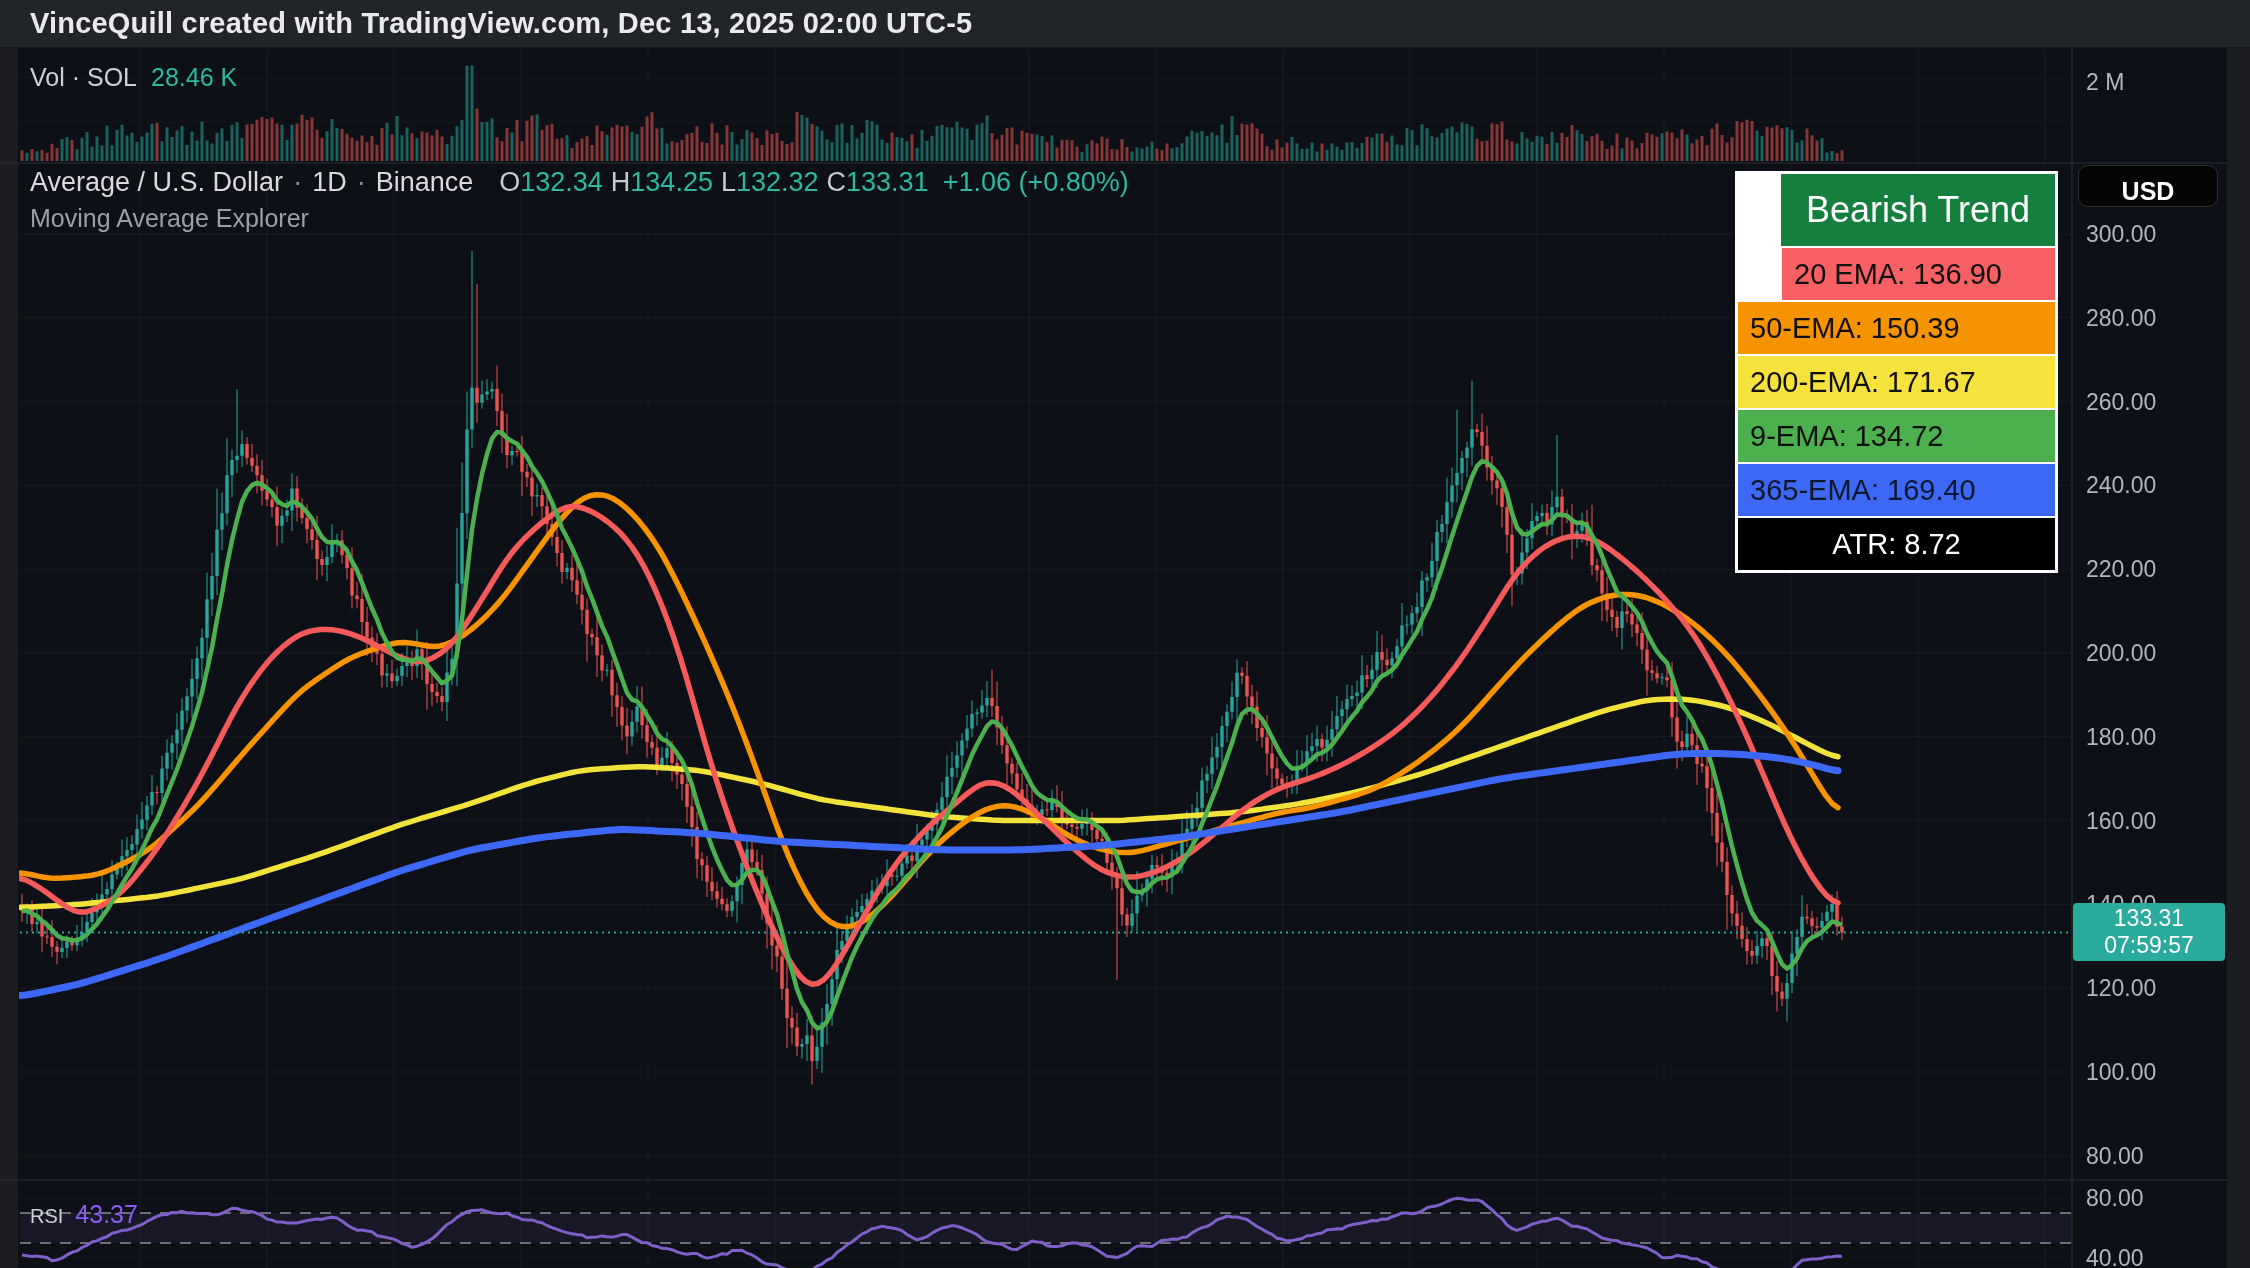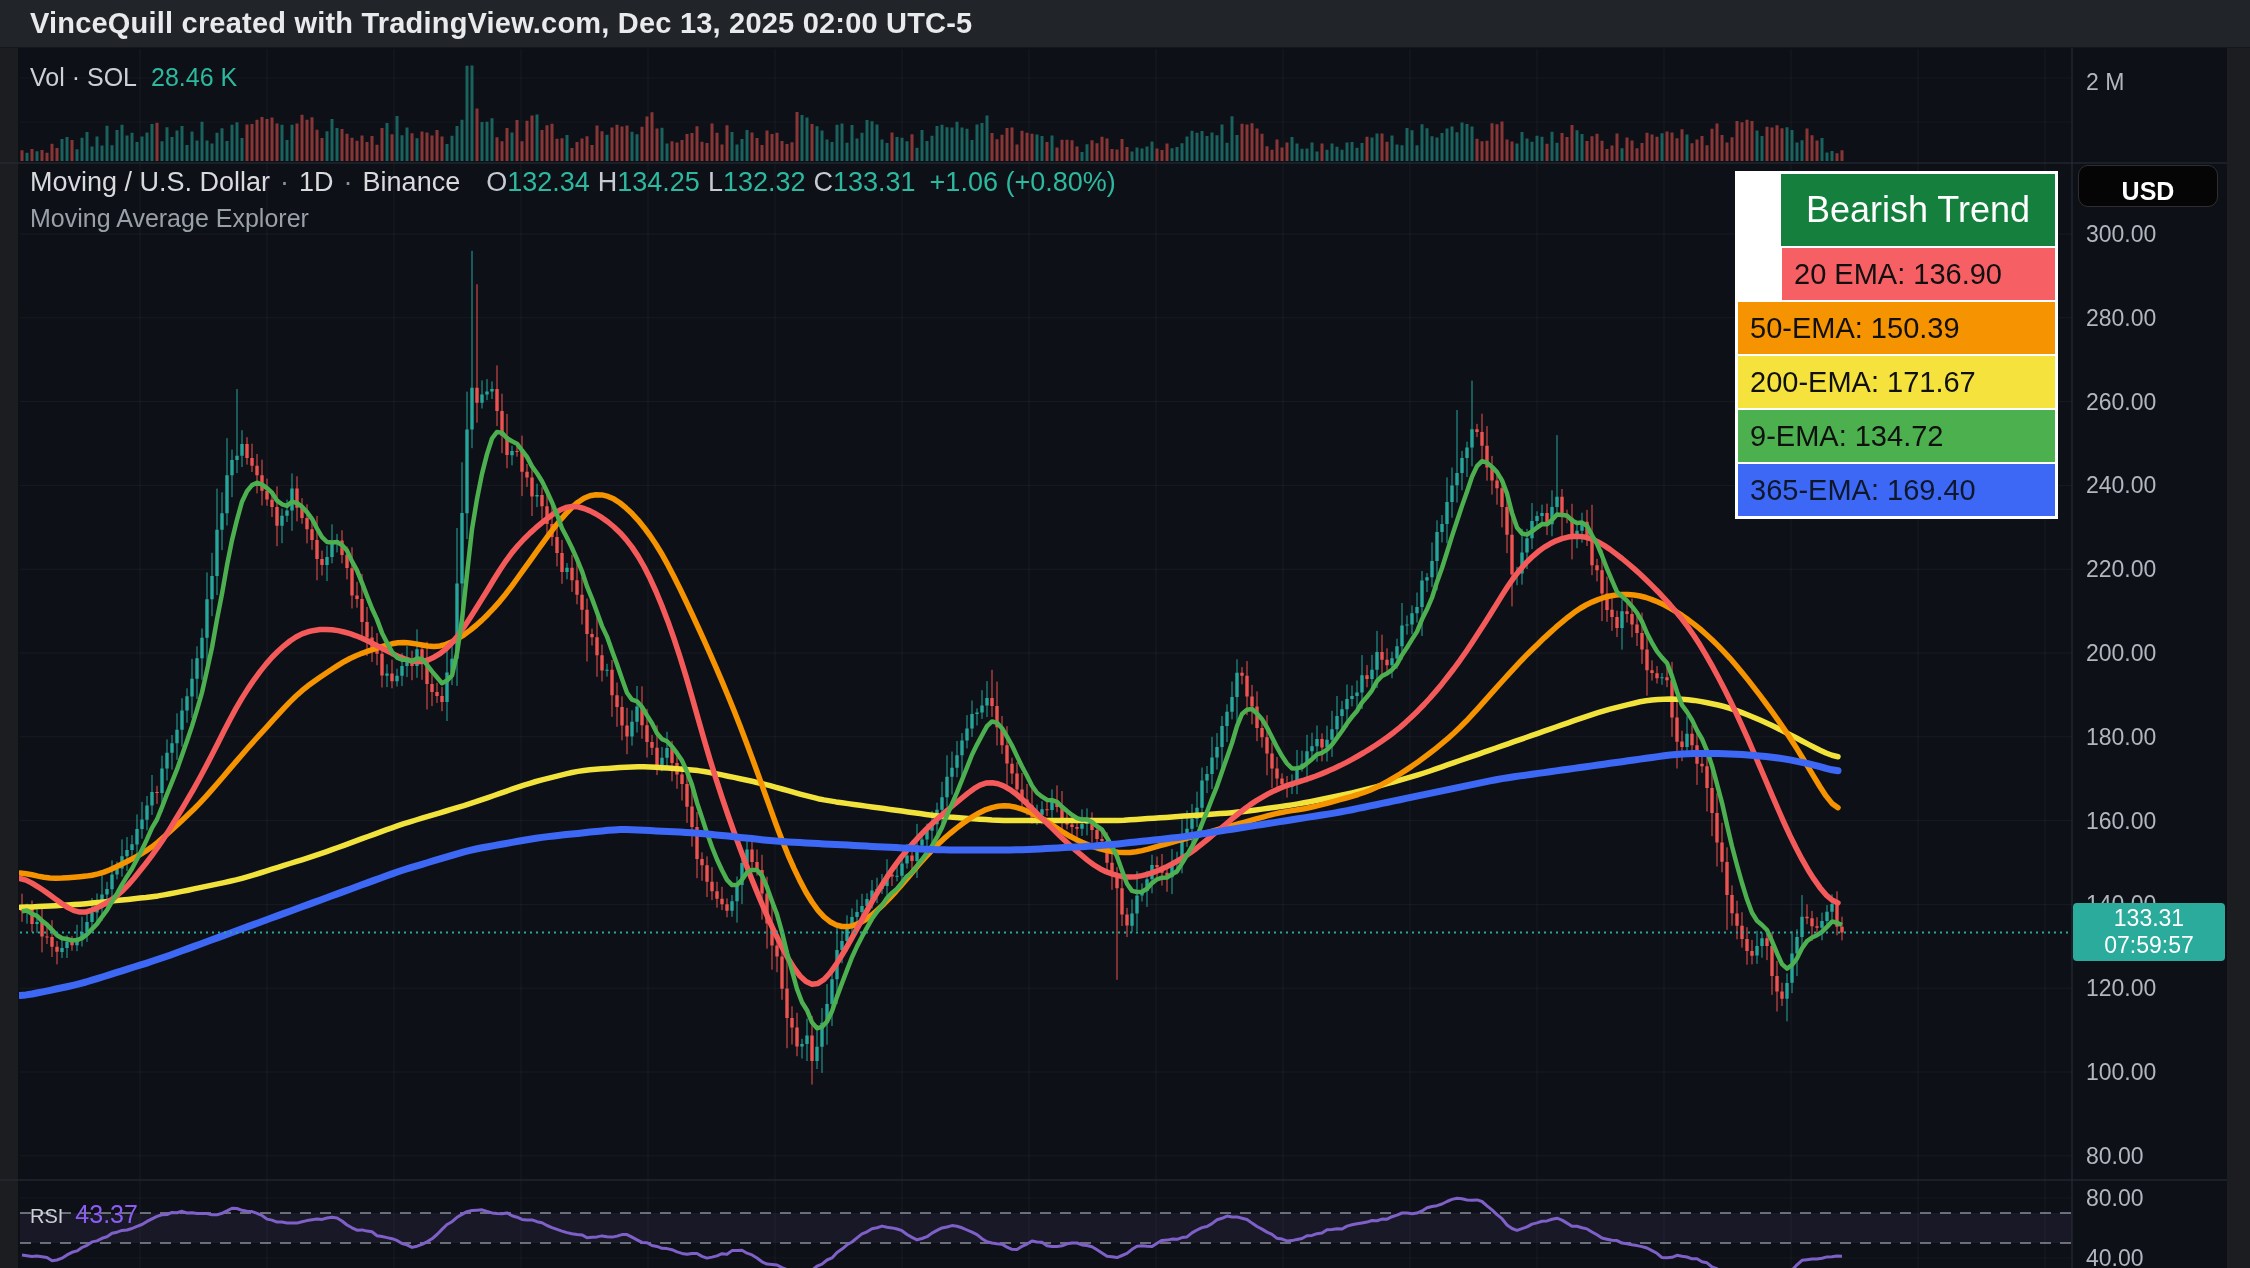--- a/index.html
+++ b/index.html
@@ -119,21 +119,21 @@
 <div class="topbar">
   <span>VinceQuill created with TradingView.com, Dec 13, 2025 02:00 UTC-5</span>
 </div>
 
 <div class="ovl row" style="left:30px;top:63px;">
   <span class="vol-label">Vol · SOL</span>
   <span class="vol-value">28.46 K</span>
 </div>
 
 <div class="ovl row" style="left:30px;top:167px;">
-  <span class="sym">Moving / U.S. Dollar</span>
+  <span class="sym">Average / U.S. Dollar</span>
   <span class="sep">·</span>
   <span class="sym">1D</span>
   <span class="sep">·</span>
   <span class="sym">Binance</span>
   <span class="ohlc-l first">O</span>
   <span class="ohlc-v">132.34</span>
   <span class="ohlc-l">H</span>
   <span class="ohlc-v">134.25</span>
   <span class="ohlc-l">L</span>
   <span class="ohlc-v">132.32</span>
@@ -153,20 +153,21 @@
 
 <div class="legend">
   <div class="ltitle" style="background: #15803d; margin-left: 43px;">Bearish Trend</div>
   <div style="display:flex;flex-direction:column;gap:2px;">
       <div class="lrow" style="background: rgb(246, 95, 99); color: rgb(16, 16, 16); margin-left: 44px;">20 EMA: 136.90</div>
       <div class="lrow" style="background: rgb(245, 147, 0); color: rgb(16, 16, 16);">50-EMA: 150.39</div>
       <div class="lrow" style="background: rgb(245, 226, 60); color: rgb(16, 16, 16);">200-EMA: 171.67</div>
       <div class="lrow" style="background: rgb(76, 176, 78); color: rgb(16, 16, 16);">9-EMA: 134.72</div>
       <div class="lrow" style="background: rgb(61, 104, 245); color: #0f172a;">365-EMA: 169.40</div>
     </div>
+  <div class="latr" style="background: rgb(0, 0, 0);">ATR: 8.72</div>
 </div>
 
 <div class="usd-btn">USD</div>
 
 <div class="badge">
   <div>133.31</div>
   <div>07:59:57</div>
 </div>
 
 <div id="axis-labels">

